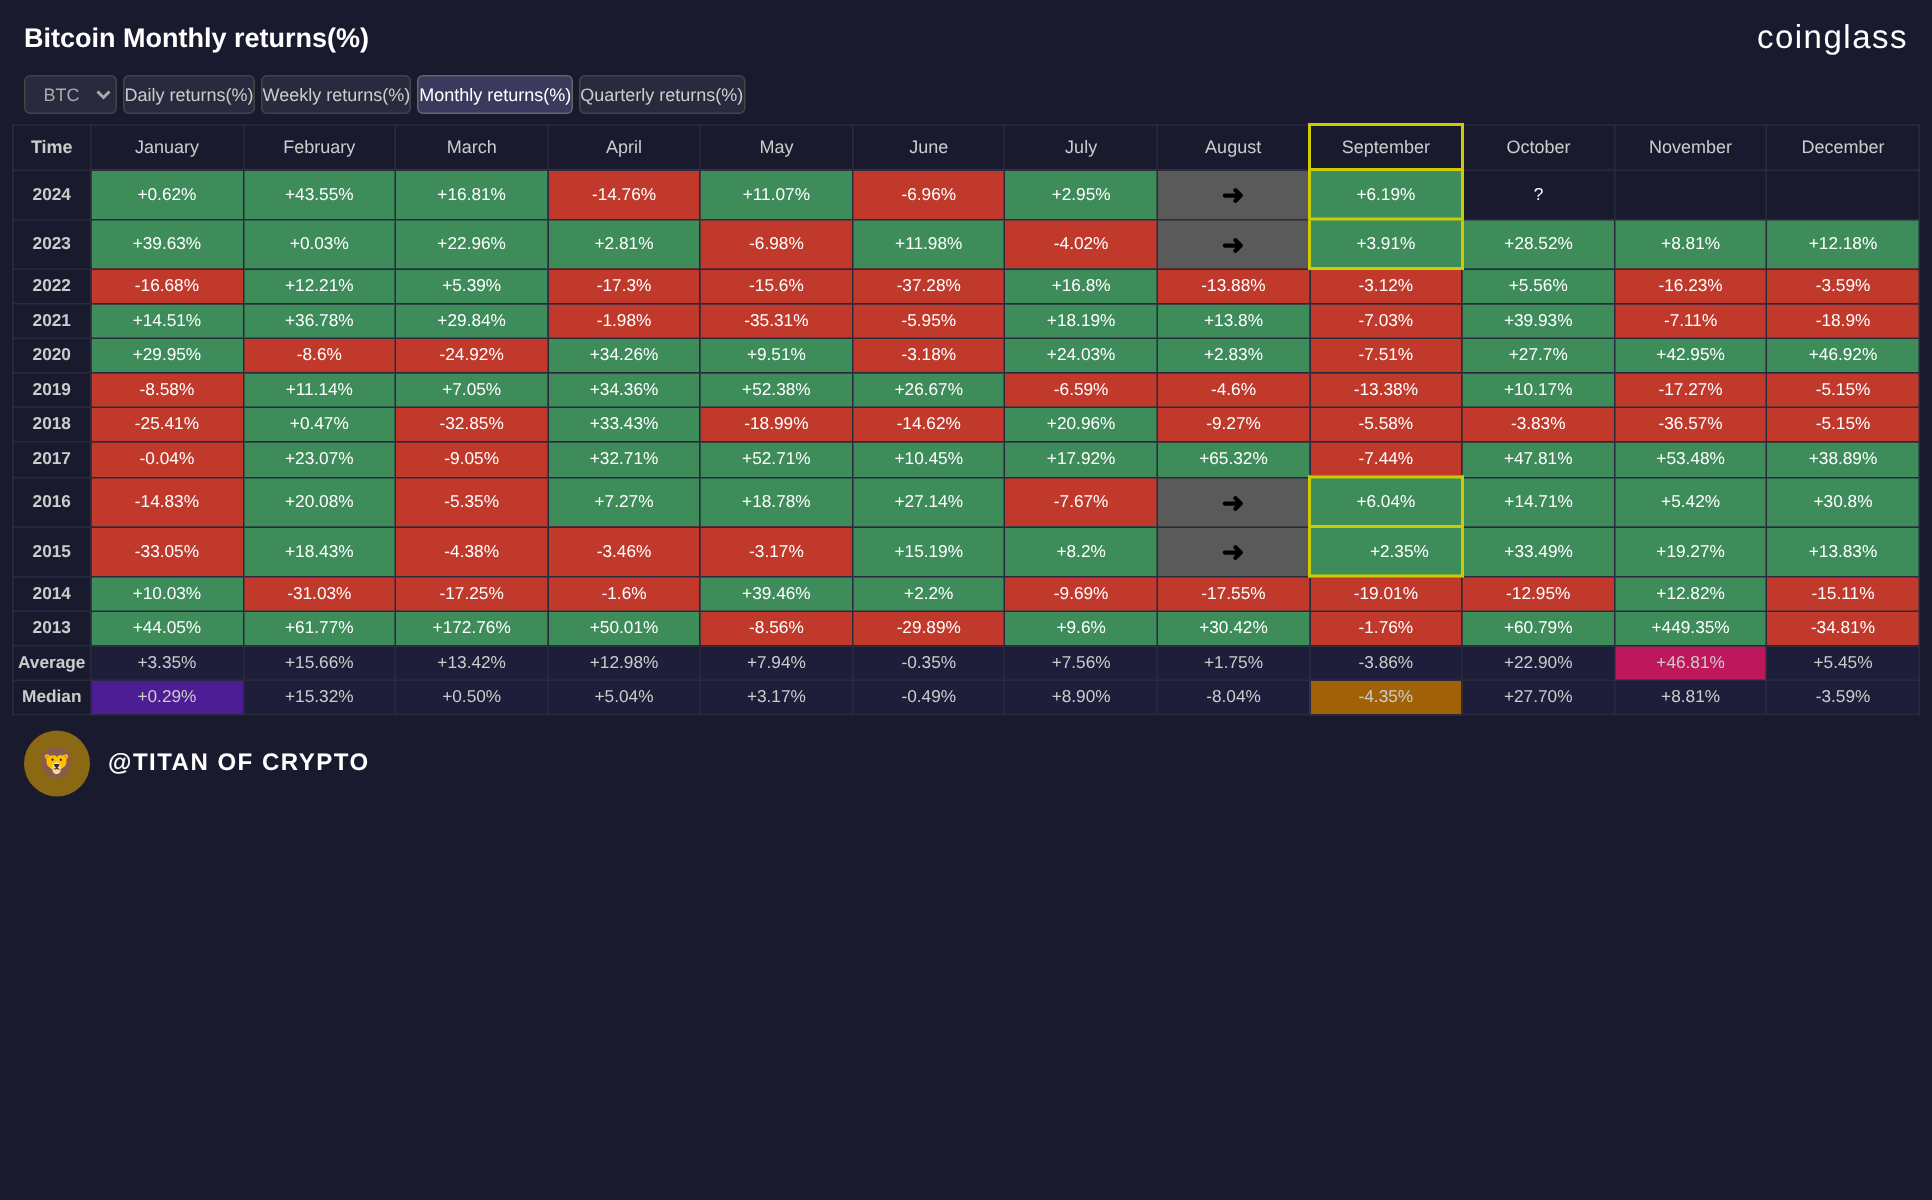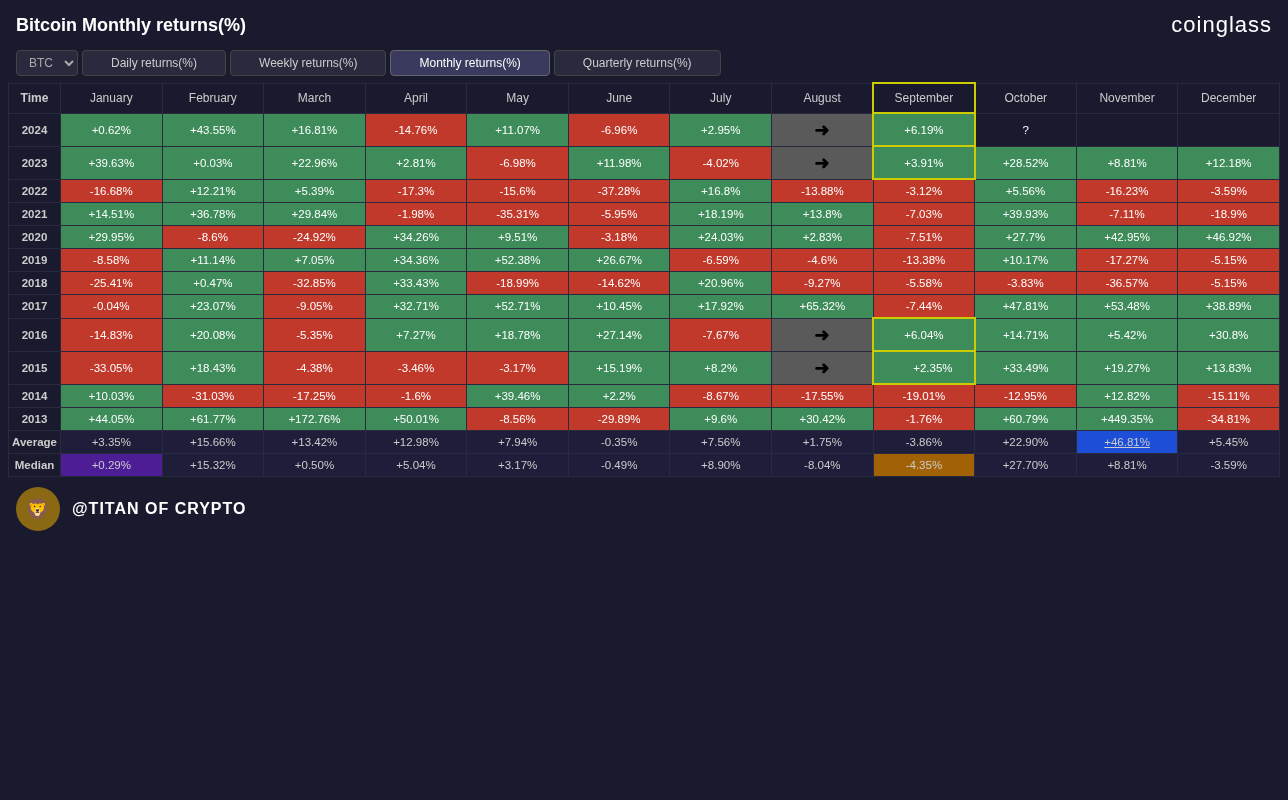--- a/index.html
+++ b/index.html
@@ -42,21 +42,21 @@
       border-radius: 4px;
       padding: 4px 8px;
       cursor: pointer;
       font-size: 12px;
     }
     .tab-btn {
       background: #2a2a3e;
       color: #ccc;
       border: 1px solid #444;
       border-radius: 4px;
-      padding: 5px 28px;
+      padding: 5px 0;
       cursor: pointer;
       font-size: 12px;
     }
     .tab-btn.active {
       background: #3a3a5e;
       color: #fff;
       border-color: #666;
     }
     .table-container {
       padding: 0 8px;
@@ -302,21 +302,21 @@
           <td class="cell-pos">+13.83%</td>
         </tr>
         <tr>
           <td>2014</td>
           <td class="cell-pos">+10.03%</td>
           <td class="cell-neg">-31.03%</td>
           <td class="cell-neg">-17.25%</td>
           <td class="cell-neg">-1.6%</td>
           <td class="cell-pos">+39.46%</td>
           <td class="cell-pos">+2.2%</td>
-          <td class="cell-neg">-8.67%</td>
+          <td class="cell-neg">-9.69%</td>
           <td class="cell-neg">-17.55%</td>
           <td class="cell-neg">-19.01%</td>
           <td class="cell-neg">-12.95%</td>
           <td class="cell-pos">+12.82%</td>
           <td class="cell-neg">-15.11%</td>
         </tr>
         <tr>
           <td>2013</td>
           <td class="cell-pos">+44.05%</td>
           <td class="cell-pos">+61.77%</td>
@@ -336,21 +336,21 @@
           <td style="background: rgb(30, 30, 58); color: rgb(204, 204, 204); margin-top: 19px;">+3.35%</td>
           <td style="background: rgb(30, 30, 58); color: rgb(204, 204, 204);">+15.66%</td>
           <td style="background: rgb(30, 30, 58); color: rgb(204, 204, 204);">+13.42%</td>
           <td style="background: rgb(30, 30, 58); color: rgb(204, 204, 204);">+12.98%</td>
           <td style="background: rgb(30, 30, 58); color: rgb(204, 204, 204);">+7.94%</td>
           <td style="background: rgb(30, 30, 58); color: rgb(204, 204, 204);">-0.35%</td>
           <td style="background: rgb(30, 30, 58); color: rgb(204, 204, 204);">+7.56%</td>
           <td style="background: rgb(30, 30, 58); color: rgb(204, 204, 204);">+1.75%</td>
           <td style="background: rgb(30, 30, 58); color: rgb(204, 204, 204);">-3.86%</td>
           <td style="background: rgb(30, 30, 58); color: rgb(204, 204, 204);">+22.90%</td>
-          <td style="background: #1d4ed8; color: rgb(204, 204, 204); text-decoration: underline;">+46.81%</td>
+          <td style="background: #be185d; color: rgb(204, 204, 204);">+46.81%</td>
           <td style="background: rgb(30, 30, 58); color: rgb(204, 204, 204);">+5.45%</td>
         </tr>
         <tr>
           <td>Median</td>
           <td style="background: #4c1d95; color: rgb(204, 204, 204);">+0.29%</td>
           <td style="background: rgb(30, 30, 58); color: rgb(204, 204, 204);">+15.32%</td>
           <td style="background: rgb(30, 30, 58); color: rgb(204, 204, 204);">+0.50%</td>
           <td style="background: rgb(30, 30, 58); color: rgb(204, 204, 204);">+5.04%</td>
           <td style="background: rgb(30, 30, 58); color: rgb(204, 204, 204);">+3.17%</td>
           <td style="background: rgb(30, 30, 58); color: rgb(204, 204, 204);">-0.49%</td>

